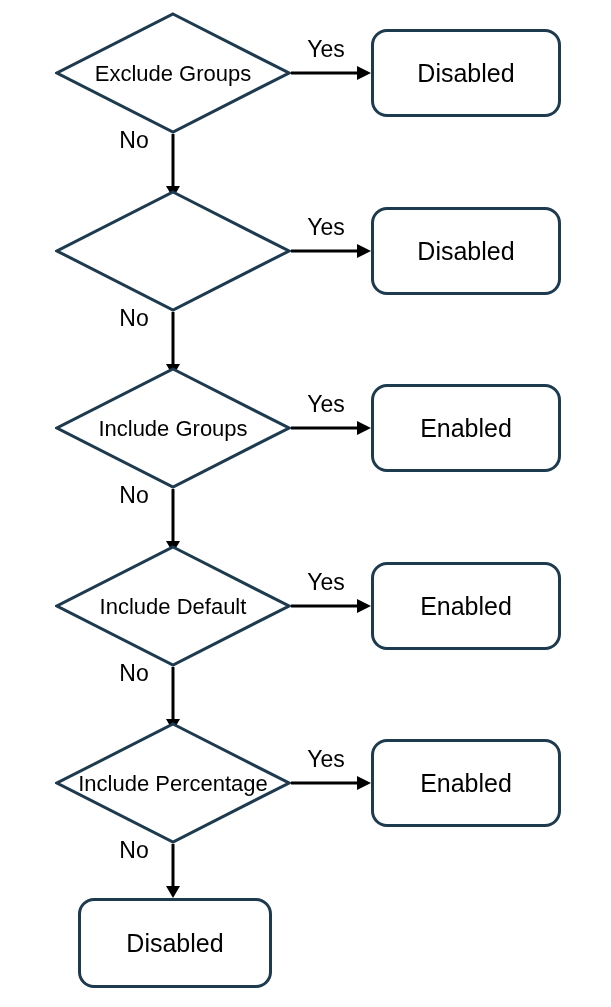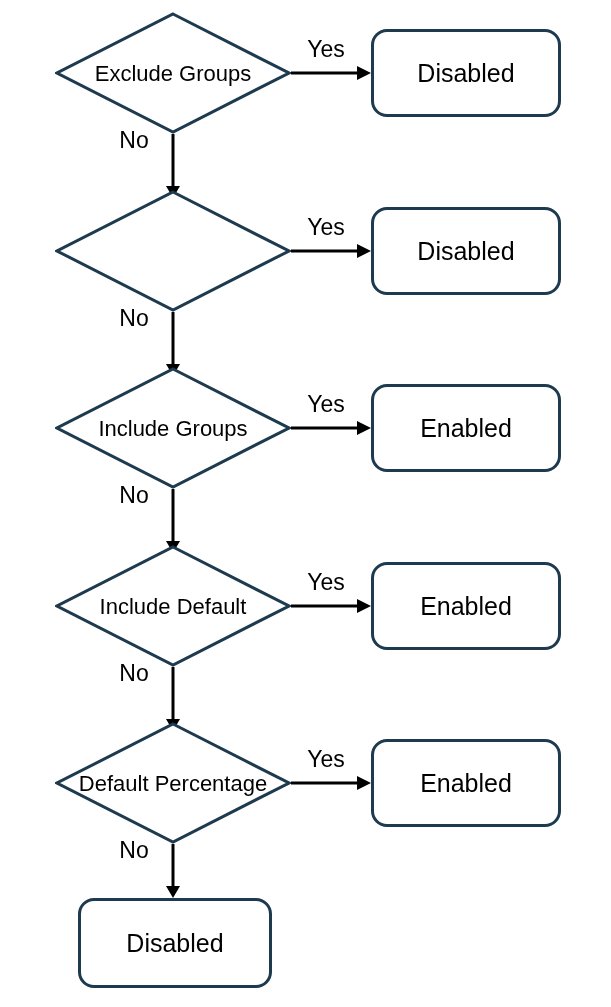--- a/index.html
+++ b/index.html
@@ -122,21 +122,21 @@
       <line x1="12" y1="0" x2="12" y2="53"></line>
         <polygon points="5,52 19,52 12,64"></polygon>
     </svg>
     <div class="edge-label no">No</div>
   </div>
 
   <div class="frow r4">
     <svg class="diamond-svg" viewBox="0 0 236 122">
       <polygon points="118,2 234,61 118,120 2,61"></polygon>
     </svg>
-    <div class="dlabel">Default Percentage</div>
+    <div class="dlabel">Include Percentage</div>
     <div class="edge-label yes">Yes</div>
     <svg class="harrow arrow" width="80" height="20">
       <line x1="0" y1="10" x2="67" y2="10"></line>
         <polygon points="66,3 80,10 66,17"></polygon>
     </svg>
     <div class="rbox">
       <span>Enabled</span>
     </div>
     <svg class="varrow arrow" width="24" height="54">
       <line x1="12" y1="0" x2="12" y2="43"></line>

